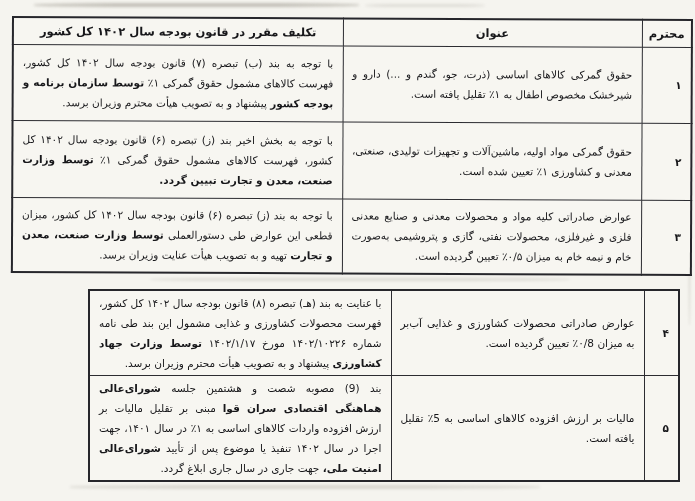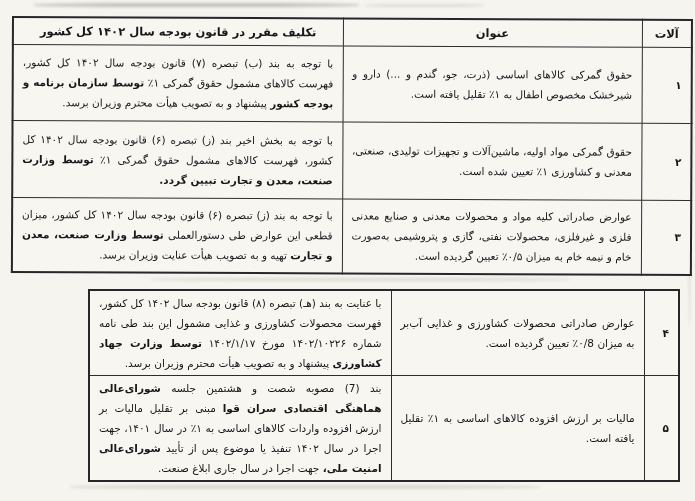--- a/index.html
+++ b/index.html
@@ -53,21 +53,21 @@
   <div class="smudge s5"></div>
 
   <table class="tbl" id="block1">
     <colgroup>
         <col style="width:50px">
         <col style="width:299px">
         <col style="width:330px">
       </colgroup>
     <tbody>
         <tr class="hdr" style="height:27px">
-      <th>آلات</th>
+      <th>محترم</th>
       <th>عنوان</th>
       <th>تکلیف مقرر در قانون بودجه سال ۱۴۰۲ کل کشور</th>
     </tr>
     <tr style="height:76px">
       <td class="radif">۱</td>
       <td>حقوق گمرکی کالاهای اساسی (ذرت، جو، گندم و ...) دارو و شیرخشک مخصوص اطفال به ۱٪ تقلیل یافته است.</td>
       <td><span>با توجه به بند (ب) تبصره (۷) قانون بودجه سال ۱۴۰۲ کل کشور، فهرست کالاهای مشمول حقوق گمرکی ۱٪ </span><span class="b">توسط سازمان برنامه و بودجه کشور</span><span> پیشنهاد و به تصویب هیأت محترم وزیران برسد.</span></td>
     </tr>
     <tr style="height:77px">
       <td class="radif">۲</td>
@@ -89,19 +89,19 @@
         <col style="width:302px">
       </colgroup>
     <tbody>
         <tr style="height:83px">
       <td class="radif">۴</td>
       <td>عوارض صادراتی محصولات کشاورزی و غذایی آب‌بر به میزان ۰/8٪ تعیین گردیده است.</td>
       <td><span>با عنایت به بند (هـ) تبصره (۸) قانون بودجه سال ۱۴۰۲ کل کشور، فهرست محصولات کشاورزی و غذایی مشمول این بند طی نامه شماره ۱۴۰۲/۱۰۲۲۶ مورخ ۱۴۰۲/۱/۱۷ </span><span class="b">توسط وزارت جهاد کشاورزی</span><span> پیشنهاد و به تصویب هیأت محترم وزیران برسد.</span></td>
     </tr>
     <tr style="height:104px">
       <td class="radif">۵</td>
-      <td>مالیات بر ارزش افزوده کالاهای اساسی به ۱٪ تقلیل یافته است.</td>
-      <td><span>بند (7) مصوبه شصت و هشتمین جلسه </span><span class="b">شورای‌عالی هماهنگی اقتصادی سران قوا</span><span> مبنی بر تقلیل مالیات بر ارزش افزوده واردات کالاهای اساسی به ۱٪ در سال ۱۴۰۱، جهت اجرا در سال ۱۴۰۲ تنفیذ یا موضوع پس از تأیید </span><span class="b">شورای‌عالی امنیت ملی،</span><span> جهت اجرا در سال جاری ابلاغ صنعت.</span></td>
+      <td>مالیات بر ارزش افزوده کالاهای اساسی به 5٪ تقلیل یافته است.</td>
+      <td><span>بند (9) مصوبه شصت و هشتمین جلسه </span><span class="b">شورای‌عالی هماهنگی اقتصادی سران قوا</span><span> مبنی بر تقلیل مالیات بر ارزش افزوده واردات کالاهای اساسی به ۱٪ در سال ۱۴۰۱، جهت اجرا در سال ۱۴۰۲ تنفیذ یا موضوع پس از تأیید </span><span class="b">شورای‌عالی امنیت ملی،</span><span> جهت جاری در سال جاری ابلاغ گردد.</span></td>
     </tr>
   </tbody>
     </table>
 
 </div>
 
 </body></html>

